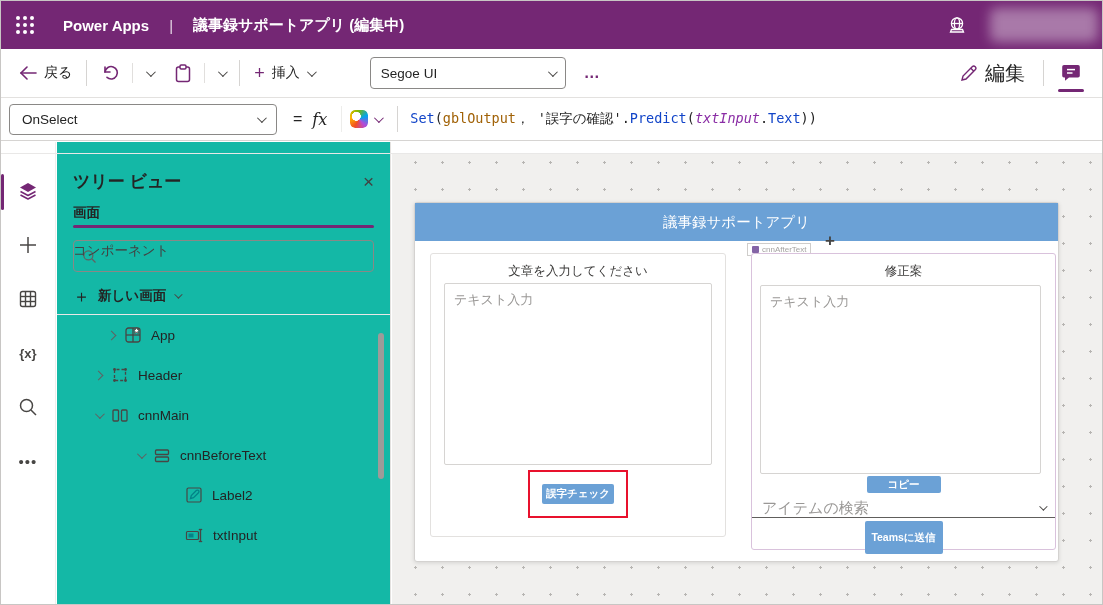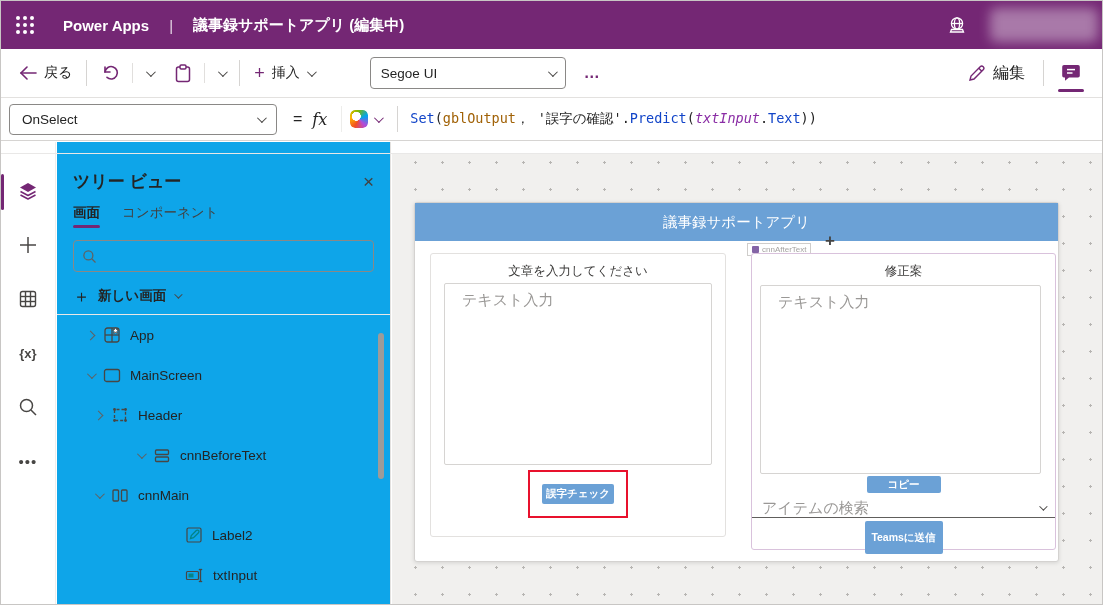--- a/index.html
+++ b/index.html
@@ -22,21 +22,21 @@
   .toolbar { position:absolute; left:0; top:48px; width:100%; height:49px; background:#fff; border-bottom:1px solid #e3e1df; display:flex; align-items:center; padding:0 14px; }
   .tb-btn { display:flex; align-items:center; gap:7px; font-size:14px; color:#242424; cursor:pointer; padding:6px 4px; }
   .tb-sep { width:1px; height:26px; background:#d6d4d2; margin:0 10px; }
   .mini-sep { width:1px; height:20px; background:#e1dfdd; margin:0 6px; }
   .purple { color:#742774; }
   .chev { width:7px; height:7px; border-right:1.6px solid #484644; border-bottom:1.6px solid #484644; transform:rotate(45deg) translateY(-2px); display:inline-block; }
   .font-select { width:196px; height:32px; border:1px solid #8a8886; border-radius:4px; display:flex; align-items:center; padding:0 10px; margin-left:52px; font-size:13.5px; cursor:pointer; }
   .font-select .chev { margin-left:auto; }
   .more-dots { color:#742774; font-size:16px; letter-spacing:2px; margin-left:18px; cursor:pointer; font-weight:bold; }
   .toolbar-right { margin-left:auto; display:flex; align-items:center; }
-  .edit-btn { display:flex; align-items:center; gap:8px; font-size:16px; cursor:pointer; padding:6px 8px; }
+  .edit-btn { display:flex; align-items:center; gap:8px; font-size:20px; cursor:pointer; padding:6px 8px; }
   .checker-btn { position:relative; width:34px; height:40px; display:flex; align-items:center; justify-content:center; cursor:pointer; }
   .checker-underline { position:absolute; bottom:1px; left:4px; right:4px; height:3px; background:#742774; border-radius:2px; }
 
   
   .formulabar { position:absolute; left:0; top:97px; width:100%; height:43px; background:#fff; border-bottom:1px solid #d6d4d2; display:flex; align-items:center; padding:0 8px; }
   .prop-select { width:268px; height:31px; border:1px solid #8a8886; border-radius:4px; display:flex; align-items:center; padding:0 12px; font-size:13.5px; cursor:pointer; }
   .prop-select .chev { margin-left:auto; }
   .eq { font-size:16px; margin:0 10px 0 16px; }
   .fx { font-family:"DejaVu Serif", serif; font-style:italic; font-size:16px; margin-right:14px; }
   .copilot-btn { display:flex; align-items:center; gap:6px; padding:4px 8px; cursor:pointer; border-left:1px solid #ededeb; }
@@ -55,39 +55,39 @@
 
   
   .rail { position:absolute; left:0; top:0; width:55px; height:100%; background:#fff; border-right:1px solid #efedeb; padding-top:22px; display:flex; flex-direction:column; align-items:center; }
   .rail-item { position:relative; width:100%; height:54px; display:flex; align-items:center; justify-content:center; cursor:pointer; color:#484644; }
   .rail-item.active { color:#742774; }
   .rail-active-bar { position:absolute; left:0; top:10px; width:3px; height:36px; background:#742774; border-radius:2px; }
   .vx { font-size:13px; font-weight:bold; }
   .rail-more { font-size:15px; letter-spacing:1px; color:#484644; }
 
   
-  .tree { position:absolute; left:56px; top:0; width:334px; height:100%; background:#0ea5e9; border-right:1px solid #e3e1df; overflow:hidden; }
+  .tree { position:absolute; left:56px; top:0; width:334px; height:100%; background:#14b8a6; border-right:1px solid #e3e1df; overflow:hidden; }
   .tree-head { display:flex; align-items:center; padding:24px 16px 0 16px; height:54px; }
   .tree-title { font-size:17px; font-weight:bold; color:#242424; }
   .tree-close { margin-left:auto; font-size:19px; color:#424242; cursor:pointer; line-height:1; }
-  .tree-tabs { display:flex; gap:22px; padding:8px 16px 0 16px; height:32px; }
+  .tree-tabs { display:flex; gap:14px; padding:8px 16px 0 16px; height:32px;flex-direction:column; }
   .tree-tab { font-size:13.5px; color:#424242; cursor:pointer; padding-bottom:6px; position:relative; }
   .tree-tab.active { font-weight:bold; color:#242424; }
   .tree-tab.active::after { content:""; position:absolute; left:0; right:0; bottom:0; height:3px; background:#742774; border-radius:2px; }
   .tree-search { margin:12px 16px 0 16px; height:32px; border:1px solid #8a8886; border-radius:4px; display:flex; align-items:center; padding:0 8px; gap:6px; }
   .tree-search input { border:none; outline:none; font-size:13.5px; width:100%; font-family:inherit; color:#242424; background:transparent; }
   .tree-search input::placeholder { color:#616161; }
   .new-screen { margin-top:6px; height:37px; border-bottom:1px solid #e9e8e7; display:flex; align-items:center; gap:8px; padding:0 16px; font-size:13.5px; font-weight:bold; cursor:pointer; }
   .new-screen .plus { font-size:17px; font-weight:normal; }
   .new-screen .chev { width:6px; height:6px; border-width:1.4px; }
   .tree-list { position:relative; }
   .tree-row { height:40px; display:flex; align-items:center; gap:9px; font-size:13.5px; cursor:pointer; }
   .tree-row .chev-r { width:7px; height:7px; border-right:1.5px solid #616161; border-bottom:1.5px solid #616161; transform:rotate(-45deg); }
   .tree-row .chev-d { width:7px; height:7px; border-right:1.5px solid #616161; border-bottom:1.5px solid #616161; transform:rotate(45deg) translateY(-2px); }
-  .lv0 { padding-left:30px; } .lv1 { padding-left:38px; } .lv2 { padding-left:80px; } .lv3 { padding-left:128px; }
+  .lv0 { padding-left:30px;margin-left:21px; } .lv1 { padding-left:38px; } .lv2 { padding-left:80px; } .lv3 { padding-left:128px; }
   .tree-scroll { position:absolute; right:6px; top:191px; width:6px; height:146px; background:#9d9b99; border-radius:3px; cursor:pointer; }
 
   
   .canvas { position:absolute; left:391px; top:0; right:0; height:100%; background:#fff; }
   .canvas-dots { position:absolute; left:0; top:12px; right:0; bottom:0;
     background-color:#f1f0ee;
     background-image:radial-gradient(#b7b5b2 1.3px, transparent 1.4px);
     background-size:27px 27px; background-position:10px 22px; }
   .page { position:absolute; left:22px; top:48px; width:645px; height:360px; background:#fff; border:1px solid #d4d2d0; border-radius:3px; box-shadow:0 1px 4px rgba(0,0,0,.12); }
   .page-header { position:absolute; left:0; top:0; width:100%; height:38px; background:#6ba1d6; display:flex; align-items:center; justify-content:center; }
@@ -96,21 +96,21 @@
   .page-user-name { color:#fff; font-size:11.5px; }
   .page-user-blur { width:36px; height:22px; border-radius:3px; background:rgba(255,255,255,.6); filter:blur(3px); }
   .crosshair { position:absolute; left:410px; top:28px; font-size:17px; font-weight:bold; color:#444; }
   .hover-tag { position:absolute; left:332px; top:40px; height:13px; background:#fff; border:1px solid #cfcdcb; display:flex; align-items:center; gap:3px; padding:0 4px; font-size:8px; color:#a5a3a1; }
   .hover-tag .tag-ic { width:7px; height:7px; background:#8464a6; border-radius:1px; }
 
   .cpanel { position:absolute; background:#fff; border-radius:3px; }
   .panel-left { left:15px; top:50px; width:296px; height:284px; border:1px solid #e3e1df; }
   .panel-right { left:336px; top:50px; width:305px; height:297px; border:1px solid #d9c2dc; }
   .panel-heading { text-align:center; margin-top:9px; font-size:12.5px; color:#3b3a39; }
-  .ptextbox { position:absolute; border:1px solid #d6d4d2; border-radius:2px; background:#fff; padding:7px 17px; font-size:15px; color:#9a9896; cursor:text; }
+  .ptextbox { position:absolute; border:1px solid #d6d4d2; border-radius:2px; background:#fff; padding:7px 9px; font-size:13px; color:#9a9896; cursor:text; }
   .tb-left { left:13px; right:13px; top:29px; height:182px; }
   .tb-right { left:8px; right:14px; top:31px; height:189px; }
   .blue-btn { background:#6ba1d6; color:#fff; font-size:10.5px; font-weight:bold; border:none; border-radius:2px; display:flex; align-items:center; justify-content:center; cursor:pointer; font-family:inherit; }
   .redbox { position:absolute; left:50%; transform:translateX(-50%); top:216px; border:2px solid #e8112d; padding:12px; }
   .btn-check { width:72px; height:20px; }
   .btn-copy { position:absolute; left:50%; transform:translateX(-50%); top:222px; width:74px; height:17px; }
   .btn-teams { position:absolute; left:50%; transform:translateX(-50%); top:267px; width:78px; height:33px; }
   .combo { position:absolute; left:0; right:0; top:245px; height:19px; border-bottom:1px solid #605e5c; display:flex; align-items:center; padding:0 10px; cursor:pointer; }
   .combo-text { font-size:15px; color:#9a9896; }
   .combo .chev { margin-left:auto; width:6px; height:6px; border-width:1.6px; }
@@ -291,53 +291,46 @@
         <div class="tree-row lv0">
           <span class="chev-r"></span>
           <svg width="18" height="18" viewBox="0 0 18 18" fill="none" stroke="#484644" stroke-width="1.3">
               <rect x="2" y="2" width="14" height="14" rx="2.5"></rect>
               <line x1="9" y1="2" x2="9" y2="16"></line>
               <line x1="2" y1="9" x2="16" y2="9"></line>
               <path d="M12.5 1.5 l1 2 2 .3 -1.5 1.5 .4 2.1 -1.9 -1 -1.9 1 .4 -2.1 -1.5 -1.5 2 -.3 z" fill="#fff" stroke-width="1"></path>
             </svg>
           <span>App</span>
         </div>
-        <div class="tree-row lv0">
-          <span class="chev-d"></span>
-          <svg width="18" height="15" viewBox="0 0 18 15" fill="none" stroke="#484644" stroke-width="1.3">
-              <rect x="1.5" y="1.5" width="15" height="12" rx="2"></rect>
-            </svg>
-          <span>MainScreen</span>
-        </div>
         <div class="tree-row lv1">
           <span class="chev-r"></span>
           <svg width="18" height="18" viewBox="0 0 18 18" fill="none" stroke="#484644" stroke-width="1.3">
               <rect x="3.5" y="3.5" width="11" height="11" rx="2" stroke-dasharray="3 2"></rect>
               <circle cx="3.5" cy="3.5" r="1.4" fill="#484644" stroke="none"></circle>
               <circle cx="14.5" cy="3.5" r="1.4" fill="#484644" stroke="none"></circle>
               <circle cx="3.5" cy="14.5" r="1.4" fill="#484644" stroke="none"></circle>
               <circle cx="14.5" cy="14.5" r="1.4" fill="#484644" stroke="none"></circle>
             </svg>
           <span>Header</span>
         </div>
+        <div class="tree-row lv1">
+          <span class="chev-d"></span>
+          <svg width="18" height="15" viewBox="0 0 18 15" fill="none" stroke="#484644" stroke-width="1.3">
+              <rect x="2" y="2" width="5.5" height="11" rx="1"></rect>
+              <rect x="10.5" y="2" width="5.5" height="11" rx="1"></rect>
+            </svg>
+          <span>cnnMain</span>
+        </div>
         <div class="tree-row lv2">
           <span class="chev-d"></span>
           <svg width="18" height="15" viewBox="0 0 18 15" fill="none" stroke="#484644" stroke-width="1.3">
               <rect x="2.5" y="2" width="13" height="4.5" rx="1"></rect>
               <rect x="2.5" y="9" width="13" height="4.5" rx="1"></rect>
             </svg>
           <span>cnnBeforeText</span>
-        </div>
-        <div class="tree-row lv1">
-          <span class="chev-d"></span>
-          <svg width="18" height="15" viewBox="0 0 18 15" fill="none" stroke="#484644" stroke-width="1.3">
-              <rect x="2" y="2" width="5.5" height="11" rx="1"></rect>
-              <rect x="10.5" y="2" width="5.5" height="11" rx="1"></rect>
-            </svg>
-          <span>cnnMain</span>
         </div>
         <div class="tree-row lv3">
           <svg width="18" height="18" viewBox="0 0 18 18" fill="none">
               <rect x="2" y="2" width="14" height="14" rx="1.5" stroke="#484644" stroke-width="1.2"></rect>
               <path d="M5.5 12.5 l.8-3 5-5 a1.2 1.2 0 0 1 2.2 2.2 l-5 5 z" fill="none" stroke="#038387" stroke-width="1.3"></path>
             </svg>
           <span>Label2</span>
         </div>
         <div class="tree-row lv3">
           <svg width="19" height="15" viewBox="0 0 19 15" fill="none">

